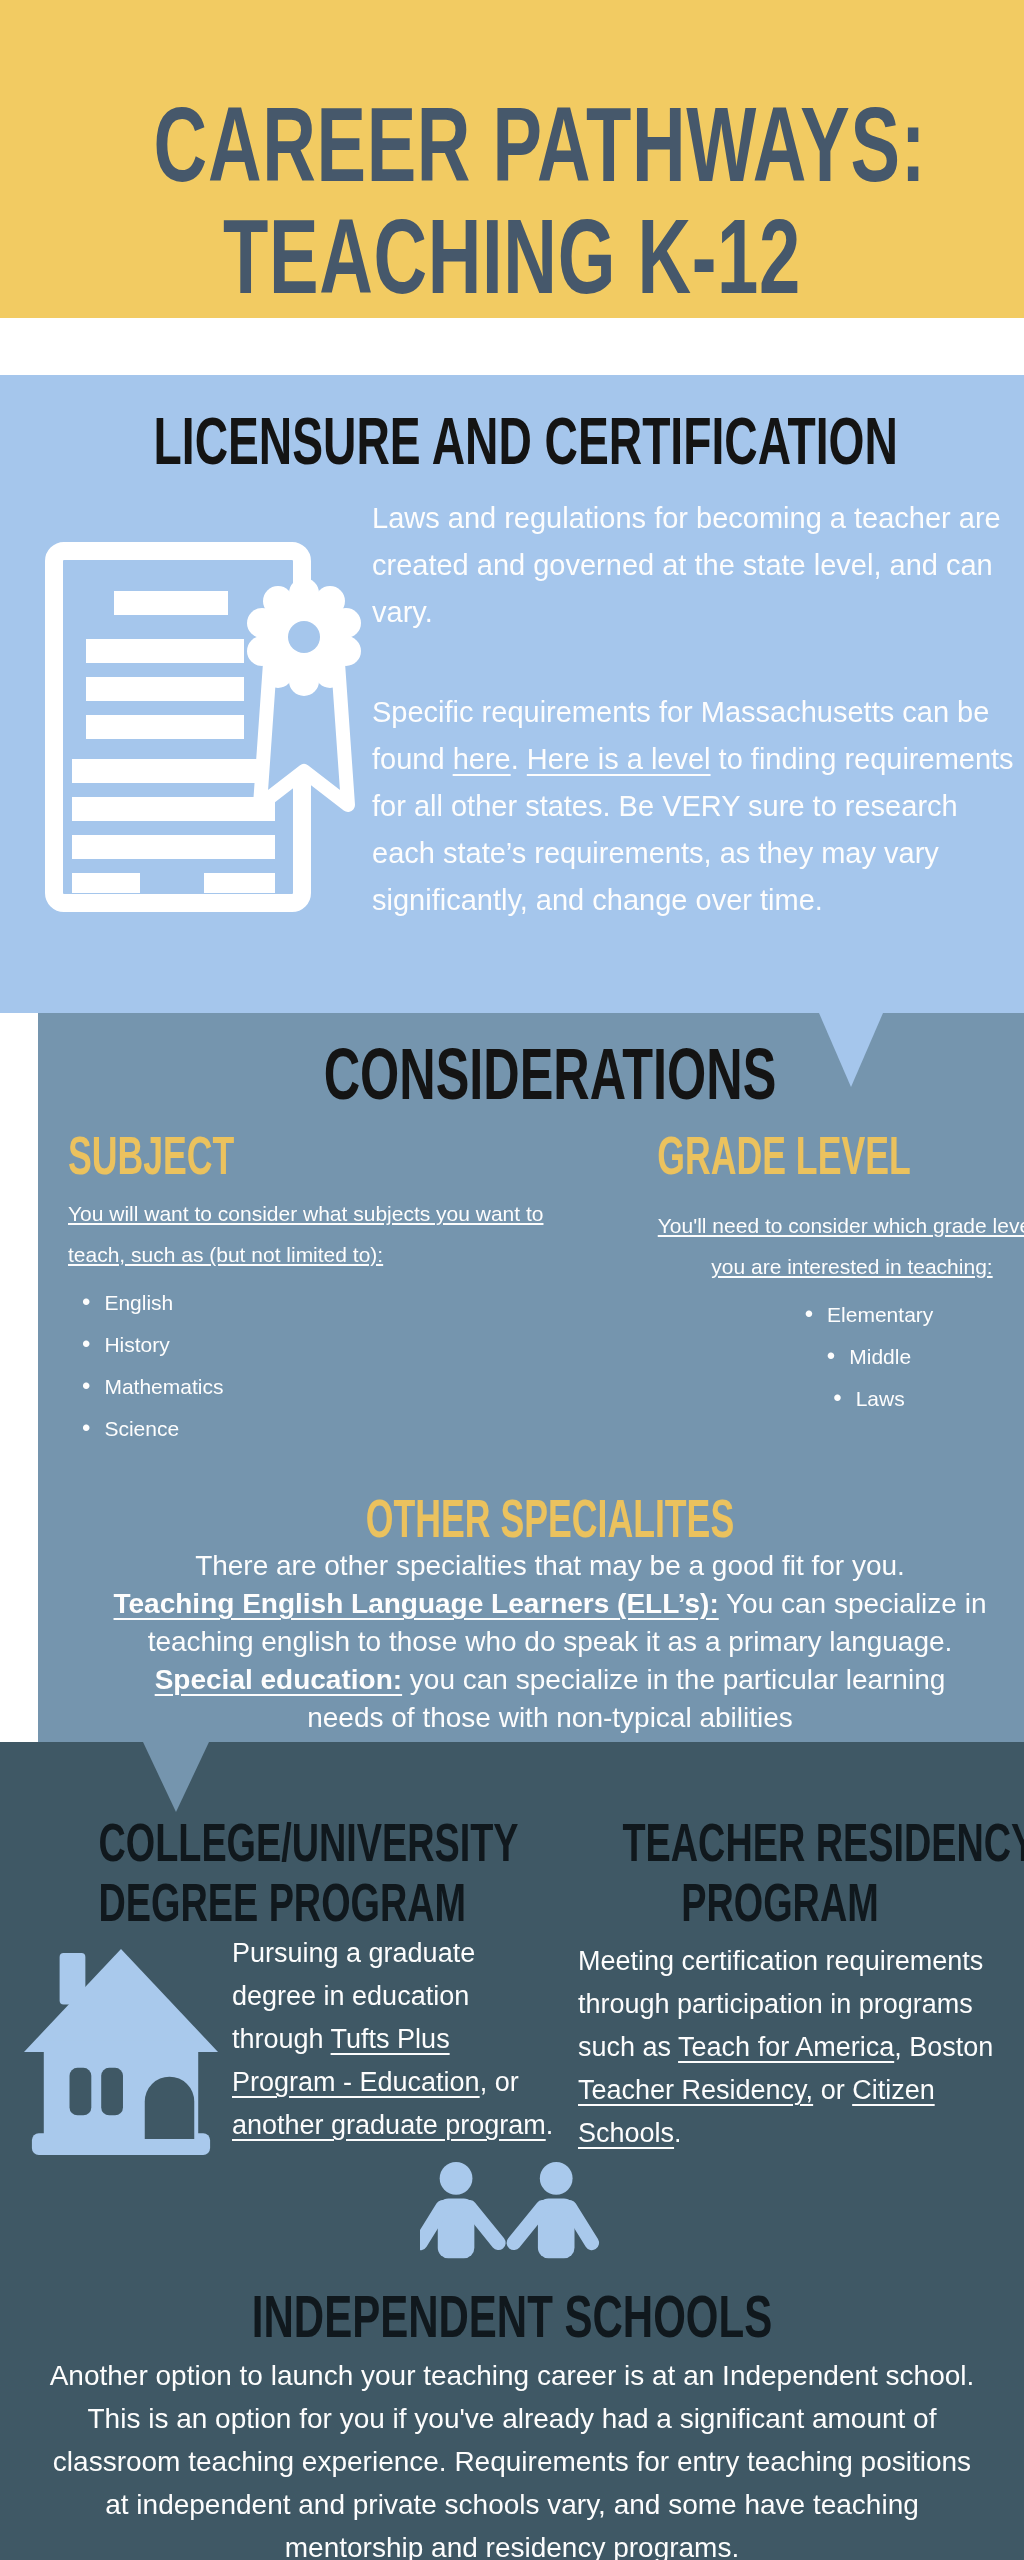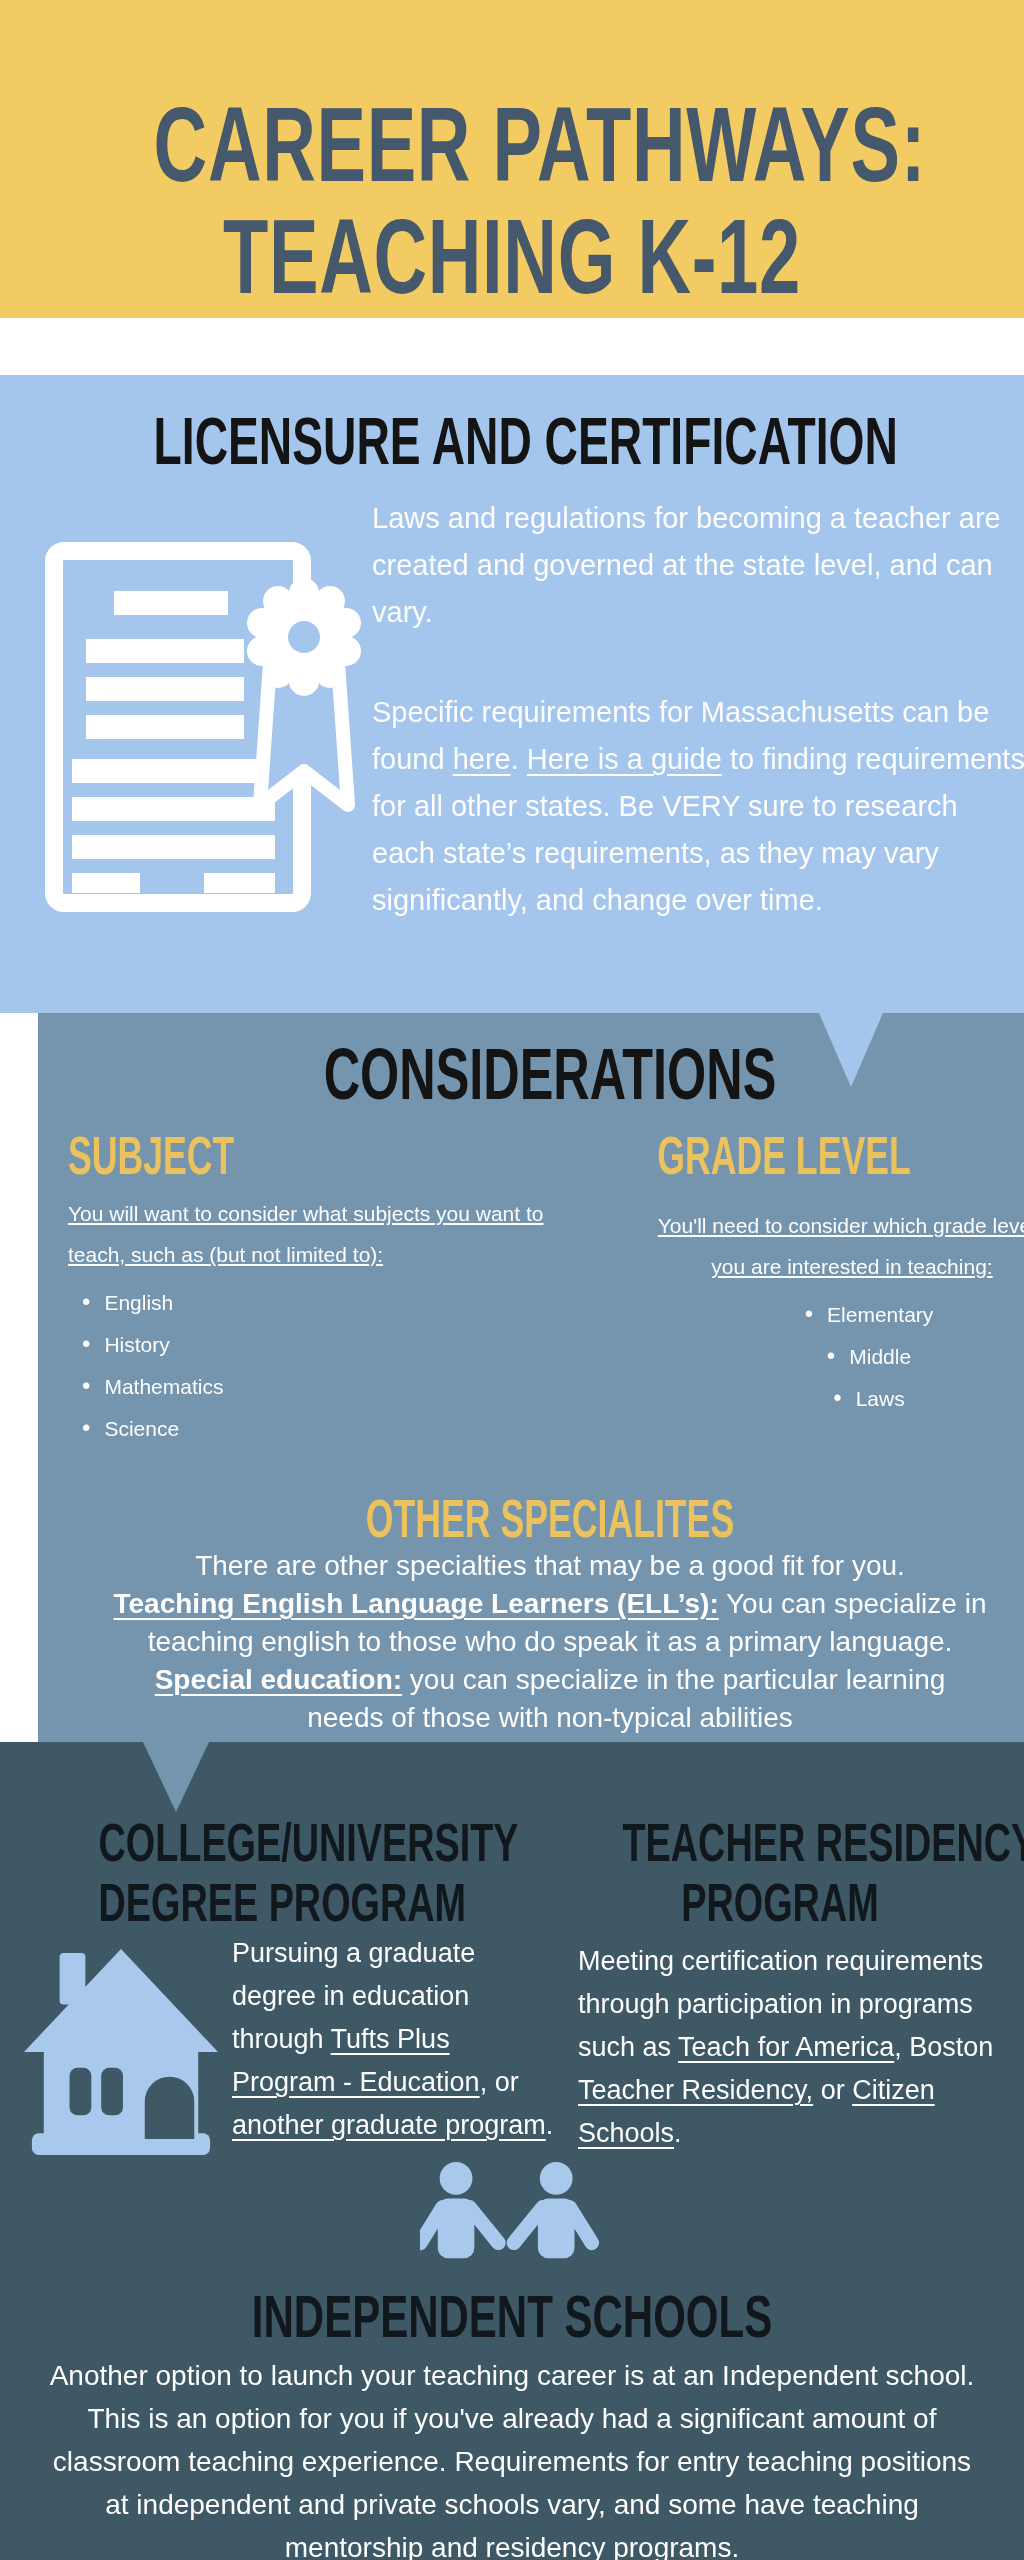--- a/index.html
+++ b/index.html
@@ -89,21 +89,21 @@
           <circle cx="-26" cy="-36" r="15"></circle>
           <circle cx="0" cy="0" r="45"></circle>
         </g>
         <circle cx="0" cy="0" r="16" fill="#A5C6EC"></circle>
       </g>
     </svg>
 
     <div class="abs bodytext para" style="left:372px;top:120px;width:650px;">Laws and regulations for becoming a teacher are created and governed at the state level, and can vary.</div>
 
     <div class="abs bodytext para" style="left:372px;top:314px;width:655px;">
-      <span>Specific requirements for Massachusetts can be found </span><span class="lnk">here</span><span>. </span><span class="lnk">Here is a guide</span><span> to finding requirements for all other states. Be VERY sure to research each state’s requirements, as they may vary significantly, and change over time.</span>
+      <span>Specific requirements for Massachusetts can be found </span><span class="lnk">here</span><span>. </span><span class="lnk">Here is a level</span><span> to finding requirements for all other states. Be VERY sure to research each state’s requirements, as they may vary significantly, and change over time.</span>
     </div>
   </section>
 
   <section class="sec-mid">
     <div class="abs notch notch-lightblue"></div>
 
     <div class="abs ctr h-considerations cond sx70">CONSIDERATIONS</div>
 
     <div class="abs" style="left:30px;top:112px;width:480px;">
       <div class="h-col-yellow cond sx66l">SUBJECT</div>

